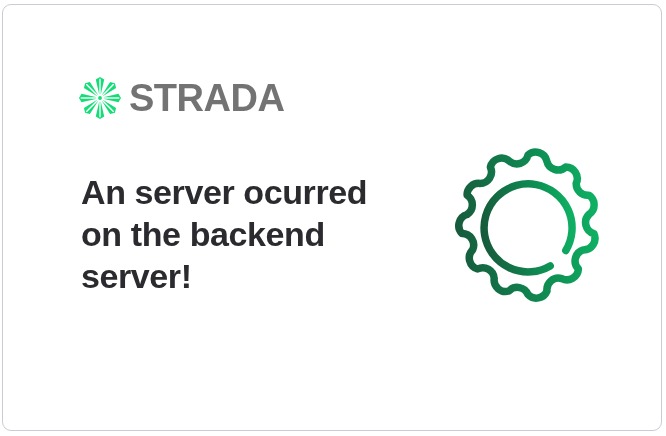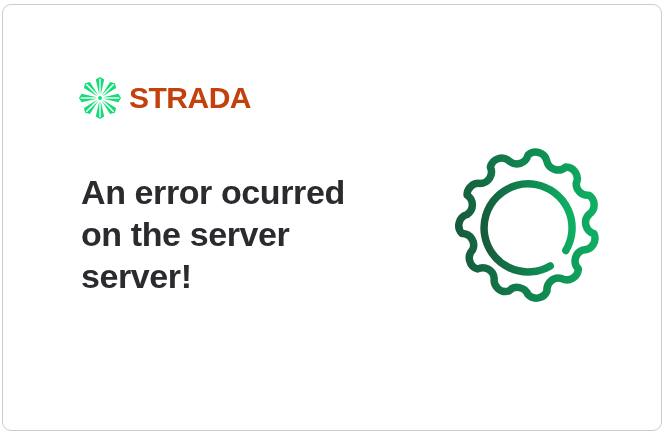--- a/index.html
+++ b/index.html
@@ -46,25 +46,25 @@
   }
 
   .brand-mark {
     display: block;
     width: 42px;
     height: 42px;
     flex: 0 0 auto;
   }
 
   .brand-word {
-    font-size: 30px;
+    font-size: 38px;
     line-height: 1;
     font-weight: 700;
     letter-spacing: -0.5px;
-    color: #c2410c;
+    color: #737373;
     white-space: nowrap;
     user-select: none;
   }
 
   
   .headline {
     position: absolute;
     left: 78px;
     top: 166px;
     width: 290px;
@@ -142,21 +142,21 @@
 
             <circle cx="50" cy="50" r="9" fill="#ffffff"></circle>
             <circle cx="50" cy="50" r="4.5" fill="#14dd78"></circle>
           </g>
         </svg>
       </span>
 
       <span class="brand-word">STRADA</span>
     </div>
 
-    <h1 class="headline">An error ocurred on the server server!</h1>
+    <h1 class="headline">An server ocurred on the backend server!</h1>
 
     <div class="gear">
       <svg viewBox="0 0 162 162" aria-hidden="true">
         <defs>
           <linearGradient id="gearGrad" x1="0" y1="0.55" x2="1" y2="0.45">
             <stop offset="0" stop-color="#165c3c"></stop>
             <stop offset="0.35" stop-color="#12784a"></stop>
             <stop offset="0.70" stop-color="#0d9455"></stop>
             <stop offset="1" stop-color="#0faf63"></stop>
           </linearGradient>

